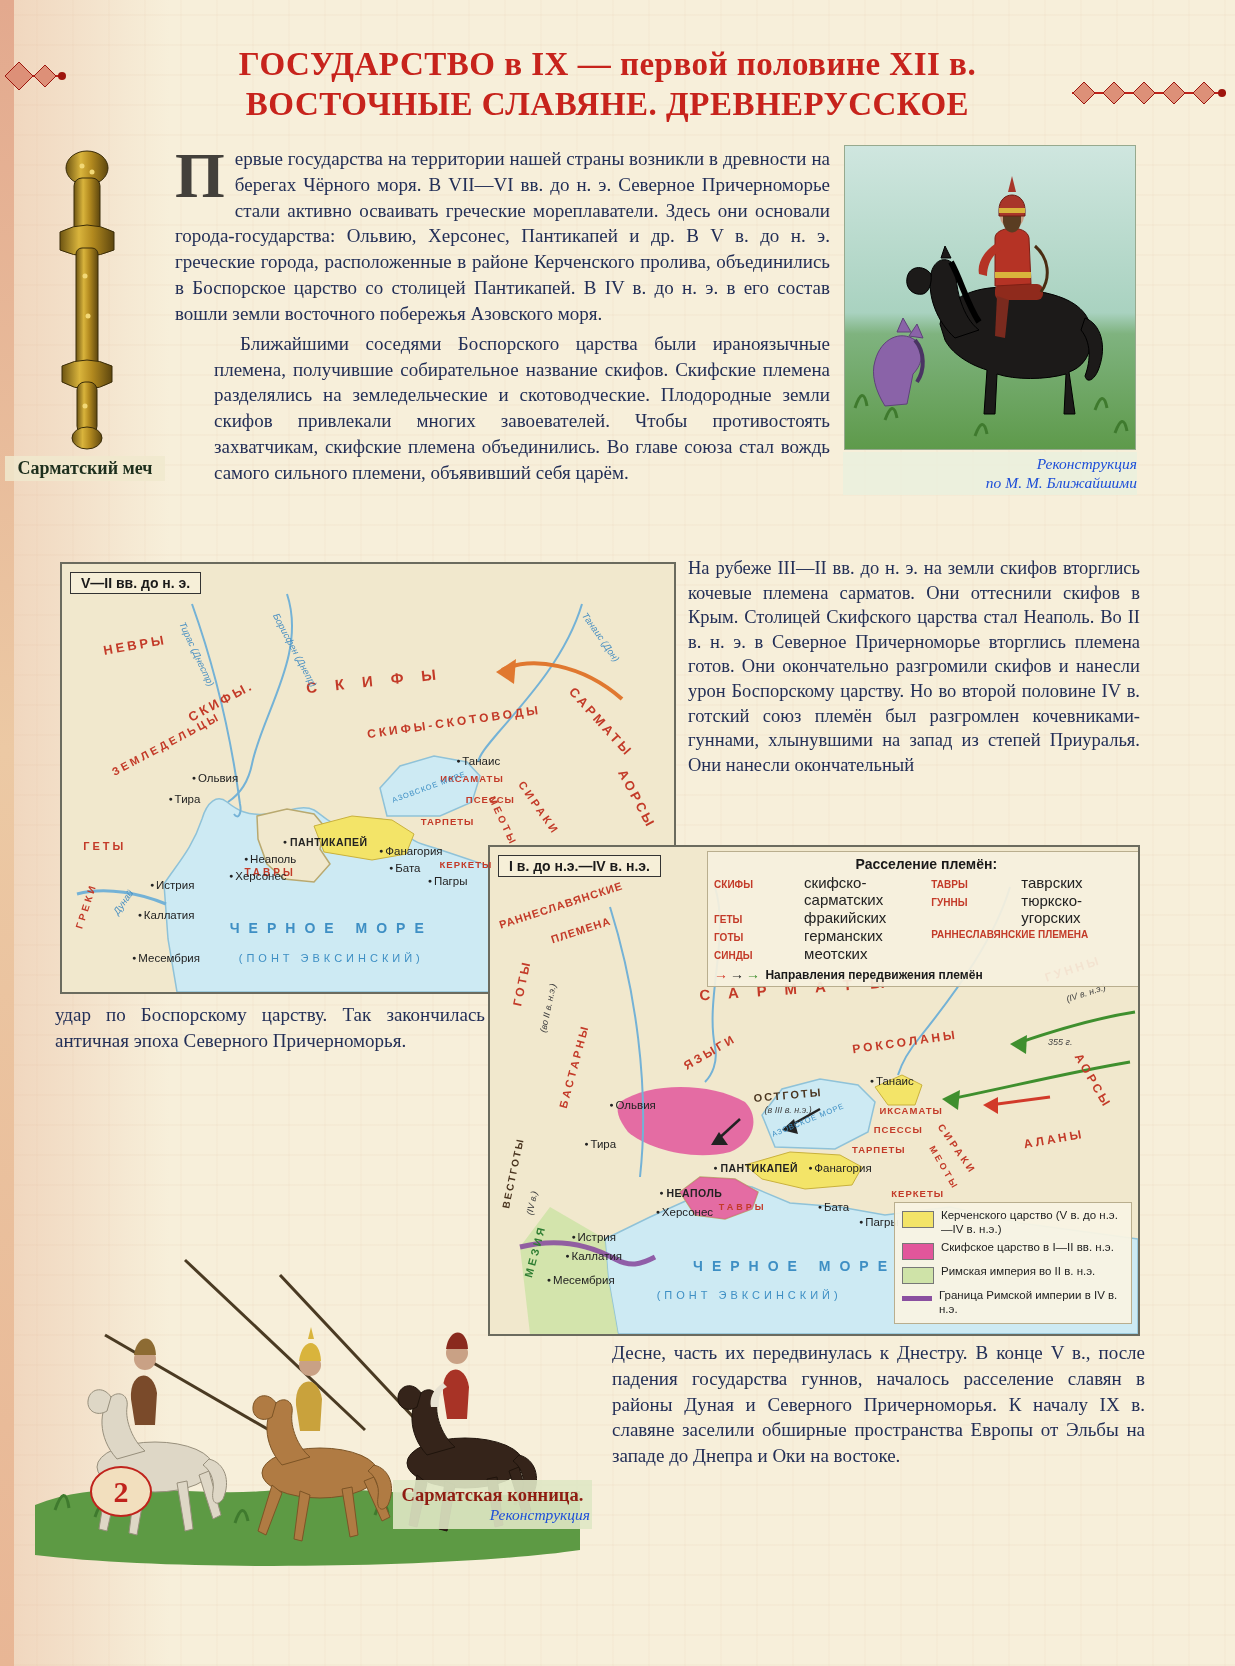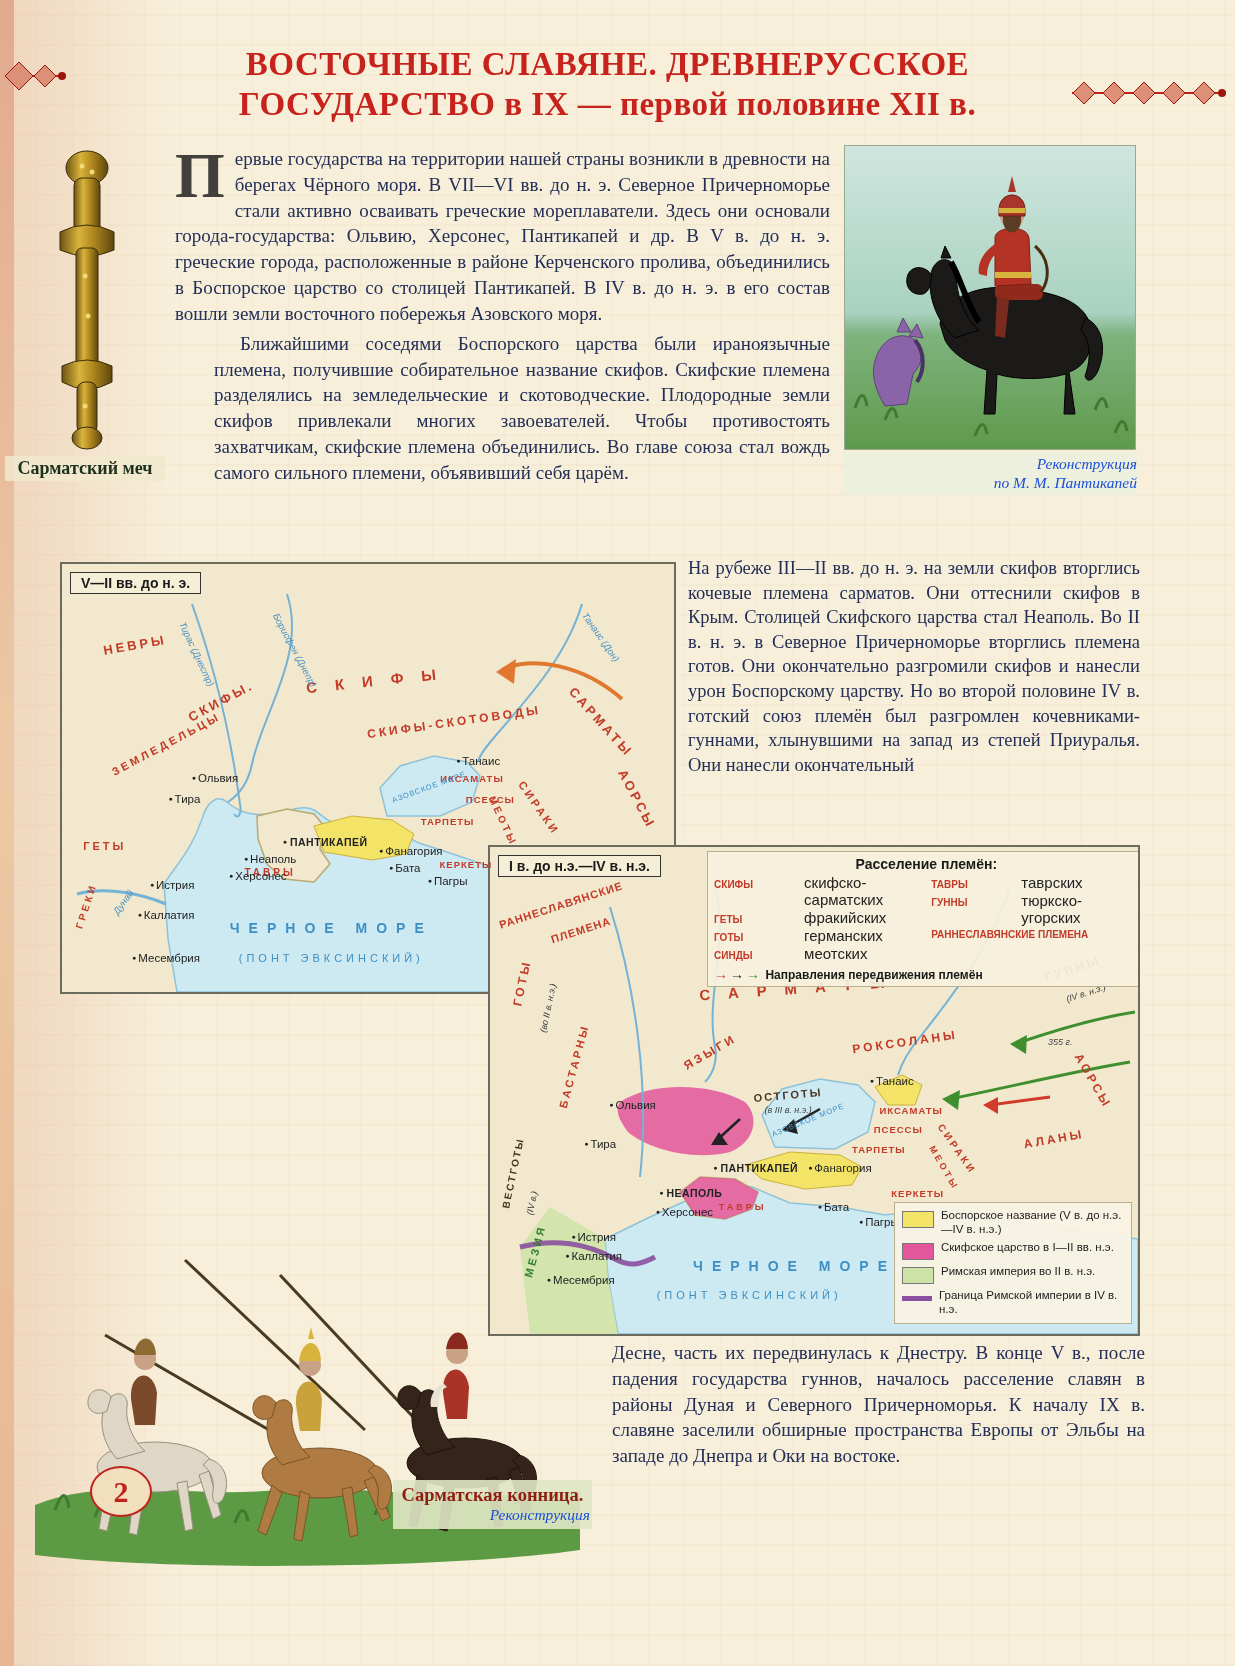--- a/index.html
+++ b/index.html
@@ -120,22 +120,22 @@
       <path d="M14,4 L25,15 L14,26 L3,15 Z" fill="#dd9078" stroke="#9e150d"></path>
       <path d="M44,4 L55,15 L44,26 L33,15 Z" fill="#dd9078" stroke="#9e150d"></path>
       <path d="M74,4 L85,15 L74,26 L63,15 Z" fill="#dd9078" stroke="#9e150d"></path>
       <path d="M104,4 L115,15 L104,26 L93,15 Z" fill="#dd9078" stroke="#9e150d"></path>
       <path d="M134,4 L145,15 L134,26 L123,15 Z" fill="#dd9078" stroke="#9e150d"></path>
       <circle cx="152" cy="15" r="4" fill="#9e150d"></circle>
     </svg>
   </div>
 
   <div class="abs title">
+    <div>ГОСУДАРСТВО в IX — первой половине XII в.</div>
     <div>ВОСТОЧНЫЕ СЛАВЯНЕ. ДРЕВНЕРУССКОЕ</div>
-    <div>ГОСУДАРСТВО в IX — первой половине XII в.</div>
   </div>
 
   <div class="abs sword-fig">
     <svg width="115" height="306" viewBox="0 0 115 306">
       <defs>
         <linearGradient id="gold1" x1="0" y1="0" x2="1" y2="0">
           <stop offset="0" stop-color="#6e5512"></stop>
             <stop offset="0.35" stop-color="#d9b43c"></stop>
           <stop offset="0.6" stop-color="#b38a1f"></stop>
             <stop offset="1" stop-color="#5d460e"></stop>
@@ -198,21 +198,21 @@
         <path d="M158,76 C160,90 174,90 176,76 L176,70 L158,70 Z" fill="#5a3d22"></path>
         <path d="M154,64 C154,44 180,44 180,64 L180,70 L154,70 Z" fill="#a8362a" stroke="#6d1d14"></path>
         <path d="M163,46 L167,30 L171,46 Z" fill="#a8362a"></path>
         <rect x="154" y="62" width="26" height="5" fill="#d9b43c"></rect>
         <path d="M190,100 C204,112 206,132 196,146" stroke="#4a2c12" stroke-width="3" fill="none"></path>
       </g>
     </svg>
   </div>
   <div class="abs king-cap">
     <div class="cap-ital">Реконструкция</div>
-    <div class="cap-ital">по М. М. Пантикапей</div>
+    <div class="cap-ital">по М. М. Ближайшими</div>
   </div>
 
 
   <div class="abs mapbox map1">
     <svg class="base" viewBox="0 0 612 428" preserveAspectRatio="none">
       <rect width="612" height="428" fill="#f1e8cd"></rect>
       <path d="M102,320 C115,300 130,285 140,255 C145,238 155,230 165,238 C175,246 185,252 205,250 C225,248 240,240 252,246 C262,252 268,262 286,262 C300,262 310,252 322,256 C338,262 345,276 360,280 C380,286 420,300 450,310 C480,318 540,334 612,350 L612,428 L115,428 L106,375 Z" fill="#cdeaf3" stroke="#8fc2d8" stroke-width="1.5"></path>
       <path d="M325,252 L318,224 L338,202 L372,192 L405,198 L418,212 L410,238 L378,252 Z" fill="#cdeaf3" stroke="#8fc2d8" stroke-width="1.5"></path>
       <path d="M195,252 L225,245 L252,250 L262,262 L258,285 L268,300 L252,318 L222,315 L205,300 L196,275 Z" fill="#f1e8cd" stroke="#b9a96f" stroke-width="1.5"></path>
       <path d="M252,262 L290,252 L330,256 L352,270 L344,290 L310,296 L262,288 Z" fill="#f3e468" stroke="#c9b13c" stroke-width="1"></path>
@@ -370,38 +370,39 @@
       </div>
       <div class="lt-arrows">
         <span class="ar ar-red">→</span><span class="ar ar-blk">→</span><span class="ar ar-grn">→</span>
         <span>Направления передвижения племён</span>
       </div>
     </div>
 
     <div class="la-box">
       <div class="la-row">
           <span class="la-swatch" style="background: rgb(243, 228, 104);"></span>
-          <span class="la-label">Боспорское название (V в. до н.э.—IV в. н.э.)</span>
+          <span class="la-label">Керченского царство (V в. до н.э.—IV в. н.э.)</span>
         </div>
       <div class="la-row">
           <span class="la-swatch" style="background: rgb(226, 86, 155);"></span>
           <span class="la-label">Скифское царство в I—II вв. н.э.</span>
         </div>
       <div class="la-row">
           <span class="la-swatch" style="background: rgb(207, 227, 168);"></span>
           <span class="la-label">Римская империя во II в. н.э.</span>
         </div>
       <div class="la-row">
           <span class="la-swatch la-line" style="background: rgb(138, 79, 160);"></span>
           <span class="la-label">Граница Римской империи в IV в. н.э.</span>
         </div>
     </div>
   </div>
 
   <div class="abs col-left2">
+    <div>удар по Боспорскому царству. Так закончилась античная эпоха Северного Причерноморья.</div>
   </div>
 
   <div class="abs cavalry-fig">
     <svg width="545" height="382" viewBox="0 0 545 382">
       <path d="M0,300 C70,272 150,292 230,286 C320,278 400,298 545,286 L545,345 C430,362 150,368 0,350 Z" fill="#5d9a44"></path>
       <path d="M20,305 q10,-28 14,-2 M60,312 q8,-24 13,-2 M480,300 q10,-26 14,-2 M200,318 q8,-24 13,-2 M340,310 q8,-24 13,-2" stroke="#3f7a2e" stroke-width="3" fill="none"></path>
       <line x1="150" y1="55" x2="330" y2="225" stroke="#4a3a22" stroke-width="3"></line>
       <line x1="245" y1="70" x2="395" y2="230" stroke="#4a3a22" stroke-width="3"></line>
       <line x1="70" y1="130" x2="260" y2="240" stroke="#4a3a22" stroke-width="3"></line>
       <g transform="translate(120,262)" fill="#ded7c6" stroke="#978f7c">

